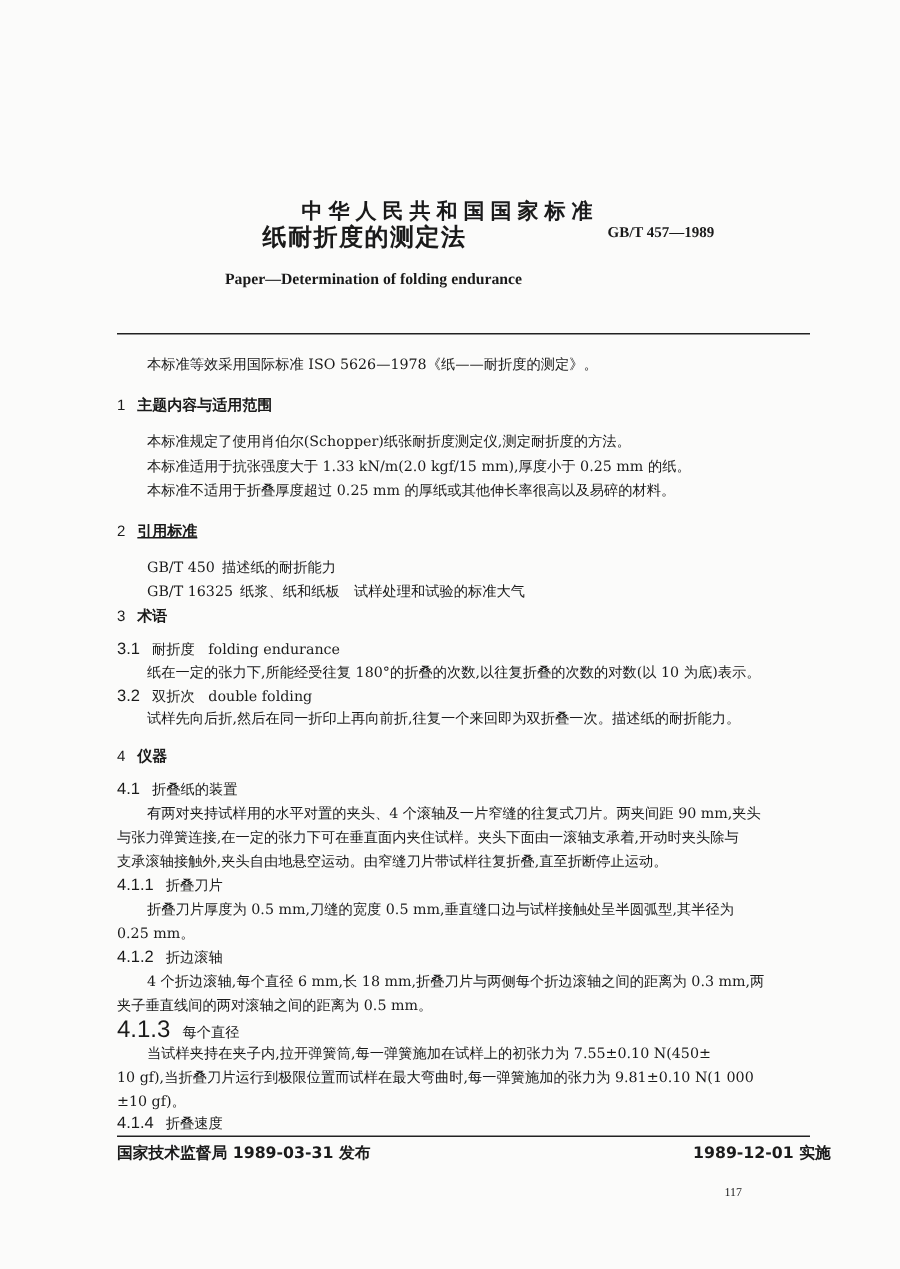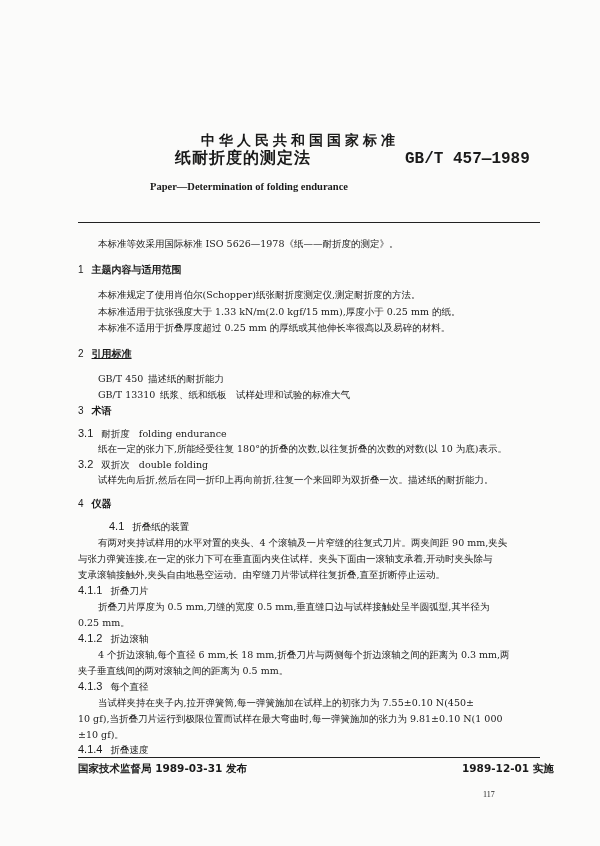--- a/index.html
+++ b/index.html
@@ -3,21 +3,21 @@
   <meta charset="utf-8">
   <style>
     html, body { margin: 0; padding: 0; }
     body {
       width: 600px; height: 846px; background: #fbfbfa; position: relative; overflow: hidden;
       font-family: "DejaVu Serif", serif; color: #1a1a1a;
     }
     .abs { position: absolute; white-space: nowrap; }
     .std-title { left: 0; width: 600px; text-align: center; top: 108px; font-family: "DejaVu Sans", sans-serif; font-weight: bold; font-size: 14px; letter-spacing: 4px; margin-top: 24px; }
     .doc-title { left: 175px; top: 148px; font-family: "DejaVu Sans", sans-serif; font-size: 16px; font-weight: bold; letter-spacing: 1px; }
-    .std-code { left: 405px; top: 150px; font-family: Liberation Mono, monospace; font-weight: bold; font-size: 16px; }
+    .std-code { left: 405px; top: 150px; font-family: Liberation Serif, serif; font-weight: bold; font-size: 10px; }
     .en-title { left: 150px; top: 181px; font-family: "Liberation Serif", serif; font-weight: bold; font-size: 10.5px; }
     .rule { position: absolute; left: 78px; width: 462px; border-top: 1.4px solid #222; }
     .p { font-size: 9.5px; line-height: 13px; }
     .h { font-family: "DejaVu Sans", sans-serif; font-weight: bold; font-size: 10px; }
     .num { font-family: "Liberation Sans", sans-serif; font-weight: normal; display: inline-block; margin-right: 8px; }
     .foot { font-family: "DejaVu Sans", sans-serif; font-weight: bold; font-size: 10.5px; }
     .pg { left: 483px; top: 790px; font-size: 8px; font-family: "Liberation Serif", serif; }
   </style>
 </head>
 <body>
@@ -31,43 +31,43 @@
 
 <div class="abs p" style="left:98px;top:237px;">本标准等效采用国际标准 ISO 5626—1978《纸——耐折度的测定》。</div>
 
 <div class="abs h" style="left:78px;top:263px;"><span class="num">1</span><span>主题内容与适用范围</span></div>
 <div class="abs p" style="left:98px;top:288px;">本标准规定了使用肖伯尔(Schopper)纸张耐折度测定仪,测定耐折度的方法。</div>
 <div class="abs p" style="left:98px;top:305px;">本标准适用于抗张强度大于 1.33 kN/m(2.0 kgf/15 mm),厚度小于 0.25 mm 的纸。</div>
 <div class="abs p" style="left:98px;top:321px;">本标准不适用于折叠厚度超过 0.25 mm 的厚纸或其他伸长率很高以及易碎的材料。</div>
 
 <div class="abs h" style="left:78px;top:347px;text-decoration:underline;"><span class="num">2</span><span>引用标准</span></div>
 <div class="abs p" style="left:98px;top:372px;"><span style="display:inline-block;width:50px;">GB/T 450</span><span>描述纸的耐折能力</span></div>
-<div class="abs p" style="left:98px;top:388px;"><span style="display:inline-block;width:62px;">GB/T 13310</span><span>纸浆、纸和纸板　试样处理和试验的标准大气</span></div>
+<div class="abs p" style="left:98px;top:388px;"><span style="display:inline-block;width:62px;">GB/T 16325</span><span>纸浆、纸和纸板　试样处理和试验的标准大气</span></div>
 
 <div class="abs h" style="left:78px;top:404px;"><span class="num">3</span><span>术语</span></div>
 <div class="abs p" style="left:78px;top:427px;"><span class="num h" style="font-weight:normal;font-family:'Liberation Sans',sans-serif;font-size:11px;">3.1</span><span>耐折度</span>&nbsp;&nbsp;&nbsp;<span>folding endurance</span></div>
 <div class="abs p" style="left:98px;top:442px;">纸在一定的张力下,所能经受往复 180°的折叠的次数,以往复折叠的次数的对数(以 10 为底)表示。</div>
 <div class="abs p" style="left:78px;top:458px;"><span class="num h" style="font-weight:normal;font-family:'Liberation Sans',sans-serif;font-size:11px;">3.2</span><span>双折次</span>&nbsp;&nbsp;&nbsp;<span>double folding</span></div>
 <div class="abs p" style="left:98px;top:473px;">试样先向后折,然后在同一折印上再向前折,往复一个来回即为双折叠一次。描述纸的耐折能力。</div>
 
 <div class="abs h" style="left:78px;top:497px;"><span class="num">4</span><span>仪器</span></div>
-<div class="abs p" style="left:78px;top:520px;"><span class="num" style="font-size:11px;margin-left:31px;">4.1</span><span>折叠纸的装置</span></div>
+<div class="abs p" style="left:78px;top:520px;"><span class="num" style="font-size:11px;">4.1</span><span>折叠纸的装置</span></div>
 <div class="abs p" style="left:98px;top:536px;">有两对夹持试样用的水平对置的夹头、4 个滚轴及一片窄缝的往复式刀片。两夹间距 90 mm,夹头</div>
 <div class="abs p" style="left:78px;top:552px;">与张力弹簧连接,在一定的张力下可在垂直面内夹住试样。夹头下面由一滚轴支承着,开动时夹头除与</div>
 <div class="abs p" style="left:78px;top:568px;">支承滚轴接触外,夹头自由地悬空运动。由窄缝刀片带试样往复折叠,直至折断停止运动。</div>
 
 <div class="abs p" style="left:78px;top:584px;"><span class="num" style="font-size:11px;">4.1.1</span><span>折叠刀片</span></div>
 <div class="abs p" style="left:98px;top:600px;">折叠刀片厚度为 0.5 mm,刀缝的宽度 0.5 mm,垂直缝口边与试样接触处呈半圆弧型,其半径为</div>
 <div class="abs p" style="left:78px;top:616px;">0.25 mm。</div>
 
 <div class="abs p" style="left:78px;top:632px;"><span class="num" style="font-size:11px;">4.1.2</span><span>折边滚轴</span></div>
 <div class="abs p" style="left:98px;top:648px;">4 个折边滚轴,每个直径 6 mm,长 18 mm,折叠刀片与两侧每个折边滚轴之间的距离为 0.3 mm,两</div>
 <div class="abs p" style="left:78px;top:664px;">夹子垂直线间的两对滚轴之间的距离为 0.5 mm。</div>
 
-<div class="abs p" style="left:78px;top:680px;"><span class="num" style="font-size:11px;">4.1.3</span><span>每个直径</span></div>
+<div class="abs p" style="left:78px;top:680px;"><span class="num" style="font-size:16px;">4.1.3</span><span>每个直径</span></div>
 <div class="abs p" style="left:98px;top:696px;">当试样夹持在夹子内,拉开弹簧筒,每一弹簧施加在试样上的初张力为 7.55±0.10 N(450±</div>
 <div class="abs p" style="left:78px;top:712px;">10 gf),当折叠刀片运行到极限位置而试样在最大弯曲时,每一弹簧施加的张力为 9.81±0.10 N(1 000</div>
 <div class="abs p" style="left:78px;top:728px;">±10 gf)。</div>
 
 <div class="abs p" style="left:78px;top:743px;"><span class="num" style="font-size:11px;">4.1.4</span><span>折叠速度</span></div>
 
 <div class="rule" style="top:757px;"></div>
 
 <div class="abs foot" style="left:78px;top:762px;">国家技术监督局 1989-03-31 发布</div>
 <div class="abs foot" style="left:462px;top:762px;">1989-12-01 实施</div>

